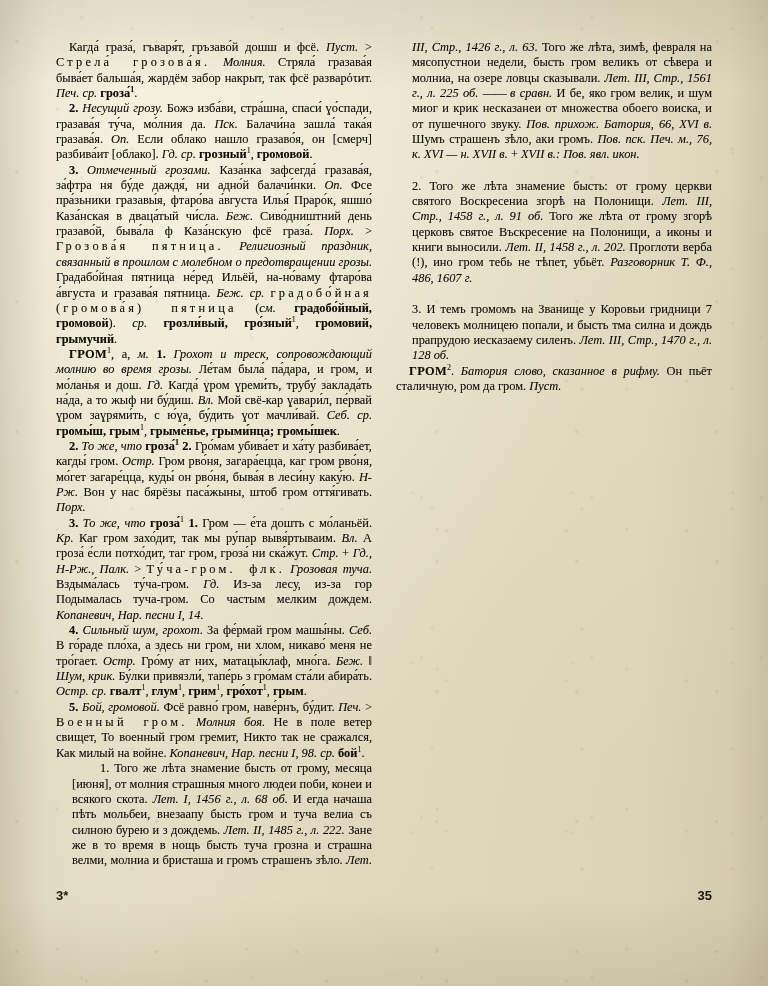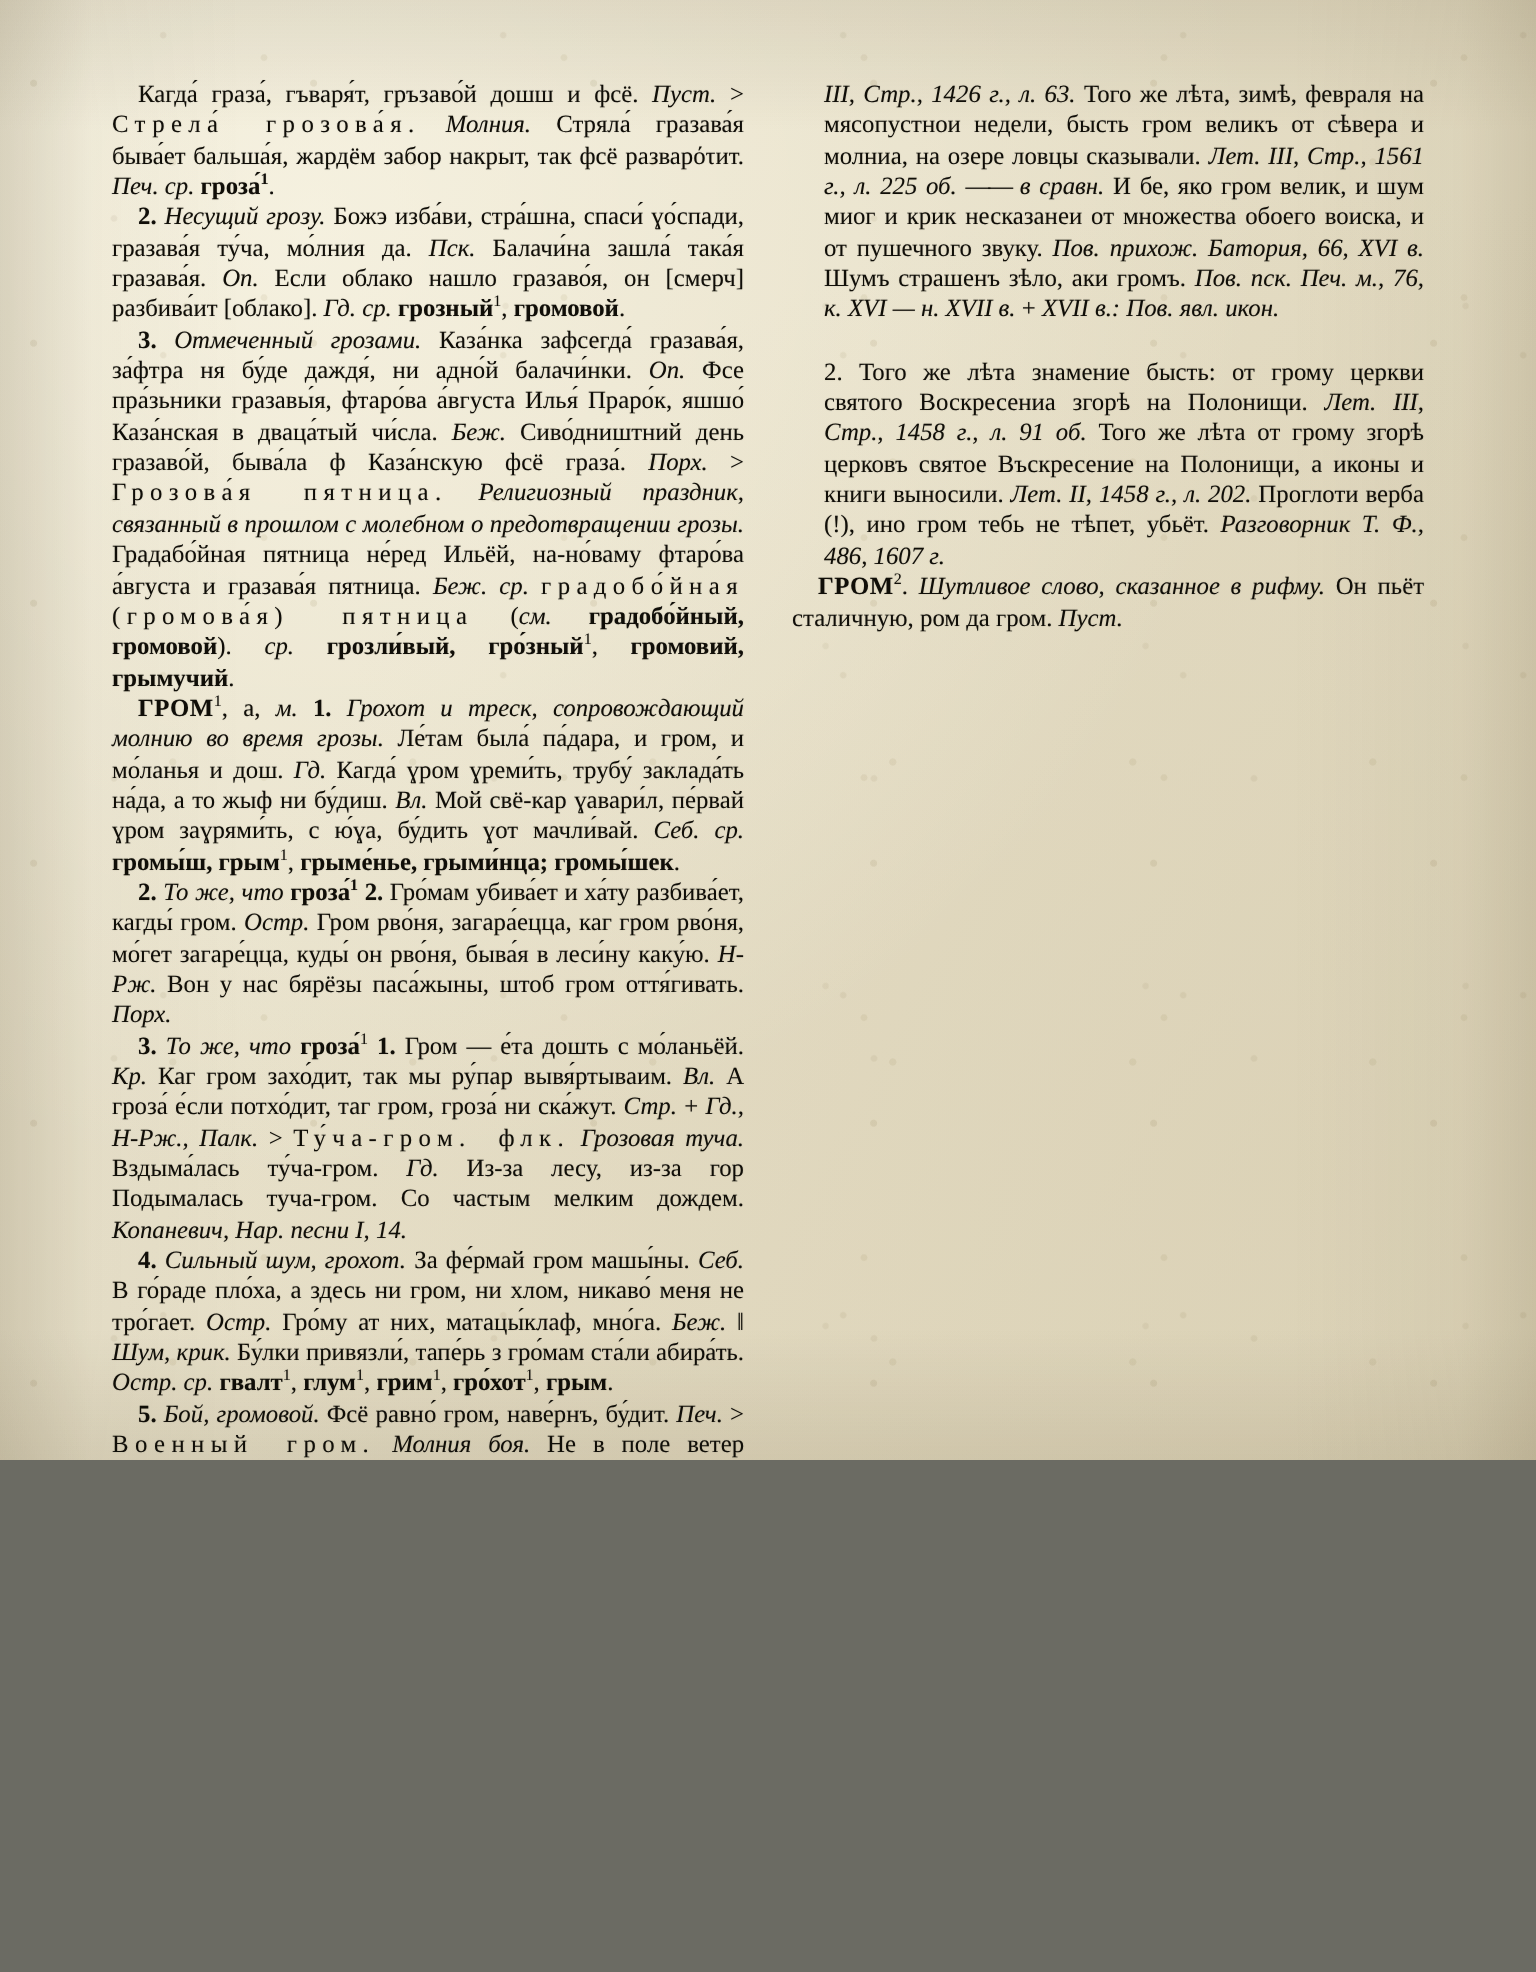--- a/index.html
+++ b/index.html
@@ -3,21 +3,21 @@
 <meta charset="utf-8">
 <style>
   html, body {
     margin: 0;
     padding: 0;
     background: #6b6b63;
   }
   .page {
     position: relative;
     width: 768px;
-    height: 730px;
+    height: 986px;
     background:
       radial-gradient(ellipse at 20% 15%, rgba(255,252,238,0.55) 0%, rgba(255,252,238,0) 55%),
       radial-gradient(ellipse at 85% 80%, rgba(214,204,176,0.45) 0%, rgba(214,204,176,0) 60%),
       linear-gradient(118deg, #ece6d2 0%, #e7e0c9 35%, #e3dbc2 62%, #ded5b9 100%);
     overflow: hidden;
     font-family: "Liberation Serif", "DejaVu Serif", serif;
     color: #16140f;
   }
   
   .page::before {
@@ -122,21 +122,22 @@
       <p>Кагд<span class="acc">а́</span> граз<span>а́</span>, гъвар<span>я́</span>т, гръзав<span>о́</span>й дошш и фсё. <i>Пуст.</i> &gt; <span class="sp">Стрел<span>а́</span> грозов<span>а́</span>я.</span> <i>Молния.</i> Стрял<span>а́</span> гразав<span>а́</span>я быв<span>а́</span>ет бальш<span>а́</span>я, жард<span>ё</span>м забор накрыт, так фсё разварότит. <i>Печ. ср.</i> <b>гроз<span>а́</span><sup>1</sup></b>.</p>
       <p><b>2.</b> <i>Несущий грозу.</i> Божэ изб<span>а́</span>ви, стр<span>а́</span>шна, спас<span>и́</span> ɣ<span>о́</span>спади, гразав<span>а́</span>я т<span>у́</span>ча, м<span>о́</span>лния да. <i>Пск.</i> Балач<span>и́</span>на зашл<span>а́</span> так<span>а́</span>я гразав<span>а́</span>я. <i>Оп.</i> Если облако нашло гразав<span>о́</span>я, он [смерч] разбив<span>а́</span>ит [облако]. <i>Гд. ср.</i> <b>грозный</b><sup>1</sup>, <b>громовой</b>.</p>
       <p><b>3.</b> <i>Отмеченный грозами.</i> Каз<span>а́</span>нка зафсегд<span>а́</span> гразав<span>а́</span>я, з<span>а́</span>фтра ня б<span>у́</span>де дажд<span>я́</span>, ни адн<span>о́</span>й балач<span>и́</span>нки. <i>Оп.</i> Фсе пр<span>а́</span>зьники гразав<span>ы́</span>я, фтар<span>о́</span>ва <span>а́</span>вгуста Иль<span>я́</span> Прар<span>о́</span>к, яшш<span>о́</span> Каз<span>а́</span>нская в двац<span>а́</span>тый ч<span>и́</span>сла. <i>Беж.</i> Сив<span>о́</span>дништний день гразав<span>о́</span>й, быв<span>а́</span>ла ф Каз<span>а́</span>нскую фсё граз<span>а́</span>. <i>Порх.</i> &gt; <span class="sp">Грозов<span>а́</span>я пятниц<span>а</span>.</span> <i>Религиозный праздник, связанный в прошлом с молебном о предотвращении грозы.</i> Градаб<span>о́</span>йная пятница н<span>е́</span>ред Иль<span>ё</span>й, на-н<span>о́</span>ваму фтар<span>о́</span>ва <span>а́</span>вгуста и гразав<span>а́</span>я пятница. <i>Беж. ср.</i> <span class="sp">градоб<span>о́</span>йная (громов<span>а́</span>я) пятница</span> (<i>см.</i> <b>градоб<span>о́</span>йный, громовой</b>). <i>ср.</i> <b>грозл<span>и́</span>вый, гр<span>о́</span>зный</b><sup>1</sup>, <b>громовий, грымучий</b>.</p>
       <p><b class="hw">ГРОМ</b><sup>1</sup>, а, <i>м.</i> <b>1.</b> <i>Грохот и треск, сопровождающий молнию во время грозы.</i> Л<span>е́</span>там был<span>а́</span> п<span>а́</span>дара, и гром, и м<span>о́</span>ланья и дош. <i>Гд.</i> Кагд<span>а́</span> ɣром ɣрем<span>и́</span>ть, труб<span>у́</span> заклад<span>а́</span>ть н<span>а́</span>да, а то жыф ни б<span>у́</span>диш. <i>Вл.</i> Мой свё-кар ɣавар<span>и́</span>л, п<span>е́</span>рвай ɣром заɣрям<span>и́</span>ть, с ю́ɣа, б<span>у́</span>дить ɣот мачл<span>и́</span>вай. <i>Себ. ср.</i> <b>гром<span>ы́</span>ш, грым</b><sup>1</sup>, <b>грым<span>е́</span>нье, грым<span>и́</span>нца; гром<span>ы́</span>шек</b>.</p>
       <p><b>2.</b> <i>То же, что</i> <b>гроз<span>а́</span><sup>1</sup></b> <b>2.</b> Гр<span>о́</span>мам убив<span>а́</span>ет и х<span>а́</span>ту разбив<span>а́</span>ет, кагд<span>ы́</span> гром. <i>Остр.</i> Гром рв<span>о́</span>ня, загар<span>а́</span>ецца, каг гром рв<span>о́</span>ня, м<span>о́</span>гет загар<span>е́</span>цца, куд<span>ы́</span> он рв<span>о́</span>ня, быв<span>а́</span>я в лес<span>и́</span>ну как<span>у́</span>ю. <i>Н-Рж.</i> Вон у нас бяр<span>ё</span>зы пас<span>а́</span>жыны, штоб гром отт<span>я́</span>гивать. <i>Порх.</i></p>
       <p><b>3.</b> <i>То же, что</i> <b>гроз<span>а́</span></b><sup>1</sup> <b>1.</b> Гром — <span>е́</span>та дошть с м<span>о́</span>ланьёй. <i>Кр.</i> Каг гром зах<span>о́</span>дит, так мы р<span>у́</span>пар выв<span>я́</span>ртываим. <i>Вл.</i> А гроз<span>а́</span> <span>е́</span>сли потх<span>о́</span>дит, таг гром, гроз<span>а́</span> ни ск<span>а́</span>жут. <i>Стр.</i> + <i>Гд., Н-Рж., Палк.</i> &gt; <span class="sp">Т<span>у́</span>ча-гром. флк.</span> <i>Грозовая туча.</i> Вздым<span>а́</span>лась т<span>у́</span>ча-гром. <i>Гд.</i> Из-за лесу, из-за гор Подымалась туча-гром. Со частым мелким дождем. <i>Копаневич, Нар. песни I, 14.</i></p>
       <p><b>4.</b> <i>Сильный шум, грохот.</i> За ф<span>е́</span>рмай гром маш<span>ы́</span>ны. <i>Себ.</i> В г<span>о́</span>раде пл<span>о́</span>ха, а здесь ни гром, ни хлом, никав<span>о́</span> меня не тр<span>о́</span>гает. <i>Остр.</i> Гр<span>о́</span>му ат них, матац<span>ы́</span>клаф, мн<span>о́</span>га. <i>Беж.</i> ‖ <i>Шум, крик.</i> Б<span>у́</span>лки привязл<span>и́</span>, тап<span>е́</span>рь з гр<span>о́</span>мам ст<span>а́</span>ли абир<span>а́</span>ть. <i>Остр. ср.</i> <b>гвалт</b><sup>1</sup>, <b>глум</b><sup>1</sup>, <b>грим</b><sup>1</sup>, <b>гр<span>о́</span>хот</b><sup>1</sup>, <b>грым</b>.</p>
       <p><b>5.</b> <i>Бой, громовой.</i> Фсё равн<span>о́</span> гром, нав<span>е́</span>рнъ, б<span>у́</span>дит. <i>Печ.</i> &gt; <span class="sp">Военный гром.</span> <i>Молния боя.</i> Не в поле ветер свищет, То военный гром гремит, Никто так не сражался, Как милый на войне. <i>Копаневич, Нар. песни I, 98. ср.</i> <b>бой</b><sup>1</sup>.</p>
       <p class="cit-first">1. Того же лѣта знамение бысть от грому, месяца [июня], от молния страшныя много людеи поби, конеи и всякого скота. <i>Лет. I, 1456 г., л. 68 об.</i> И егда начаша пѣть мольбеи, внезаапу бысть гром и туча велиа съ силною бурею и з дождемь. <i>Лет. II, 1485 г., л. 222.</i> Зане же в то время в нощь бысть туча грозна и страшна велми, молниа и бристаша и громъ страшенъ зѣло. <i>Лет. III, Стр., 1426 г., л. 63.</i> Того же лѣта, зимѣ, февраля на мясопустнои недели, бысть гром великъ от сѣвера и молниа, на озере ловцы сказывали. <i>Лет. III, Стр., 1561 г., л. 225 об.</i> <span class="dash">——</span> <i>в сравн.</i> И бе, яко гром велик, и шум миог и крик несказанеи от множества обоего воиска, и от пушечного звуку. <i>Пов. прихож. Батория, 66, XVI в.</i> Шумъ страшенъ зѣло, аки громъ. <i>Пов. пск. Печ. м., 76, к. XVI — н. XVII в.</i> + <i>XVII в.: Пов. явл. икон.</i></p>
       <p class="cit">2. Того же лѣта знамение бысть: от грому церкви святого Воскресениа згорѣ на Полонищи. <i>Лет. III, Стр., 1458 г., л. 91 об.</i> Того же лѣта от грому згорѣ церковъ святое Въскресение на Полонищи, а иконы и книги выносили. <i>Лет. II, 1458 г., л. 202.</i> Проглоти верба (!), ино гром тебь не тѣпет, убьёт. <i>Разговорник Т. Ф., 486, 1607 г.</i></p>
-      <p><b class="hw">ГРОМ</b><sup>2</sup>. <i>Шутливое слово, сказанное в рифму.</i> Он пьёт сталичную, ром да гром. <i>Пуст.</i></p>
+      <p class="cit">3. И темъ громомъ на Званище у Коровьи гридници 7 человекъ молницею попали, и бысть тма силна и дождь прапрудою иесказаему силенъ. <i>Лет. III, Стр., 1470 г., л. 128 об.</i></p>
+      <p><b class="hw">ГРОМ</b><sup>2</sup>. <i>Батория слово, сказанное в рифму.</i> Он пьёт сталичную, ром да гром. <i>Пуст.</i></p>
     </div>
 
   <div class="footer">
     <span>3*</span>
     <span>35</span>
   </div>
 
 </div>
 
 </body></html>

